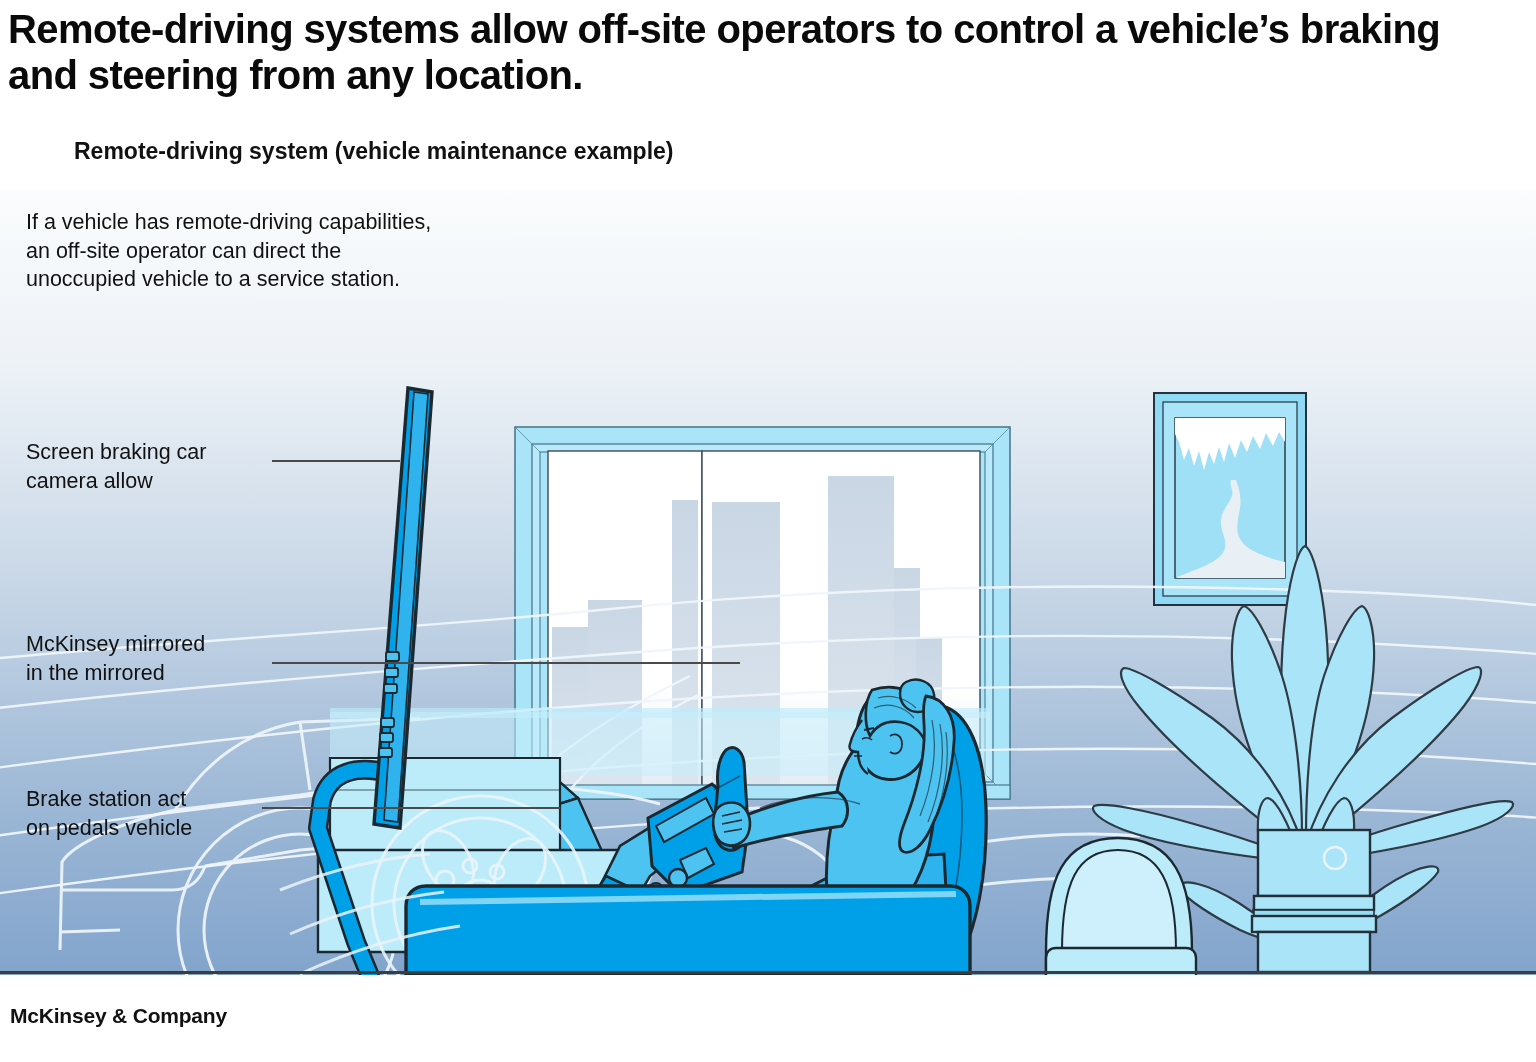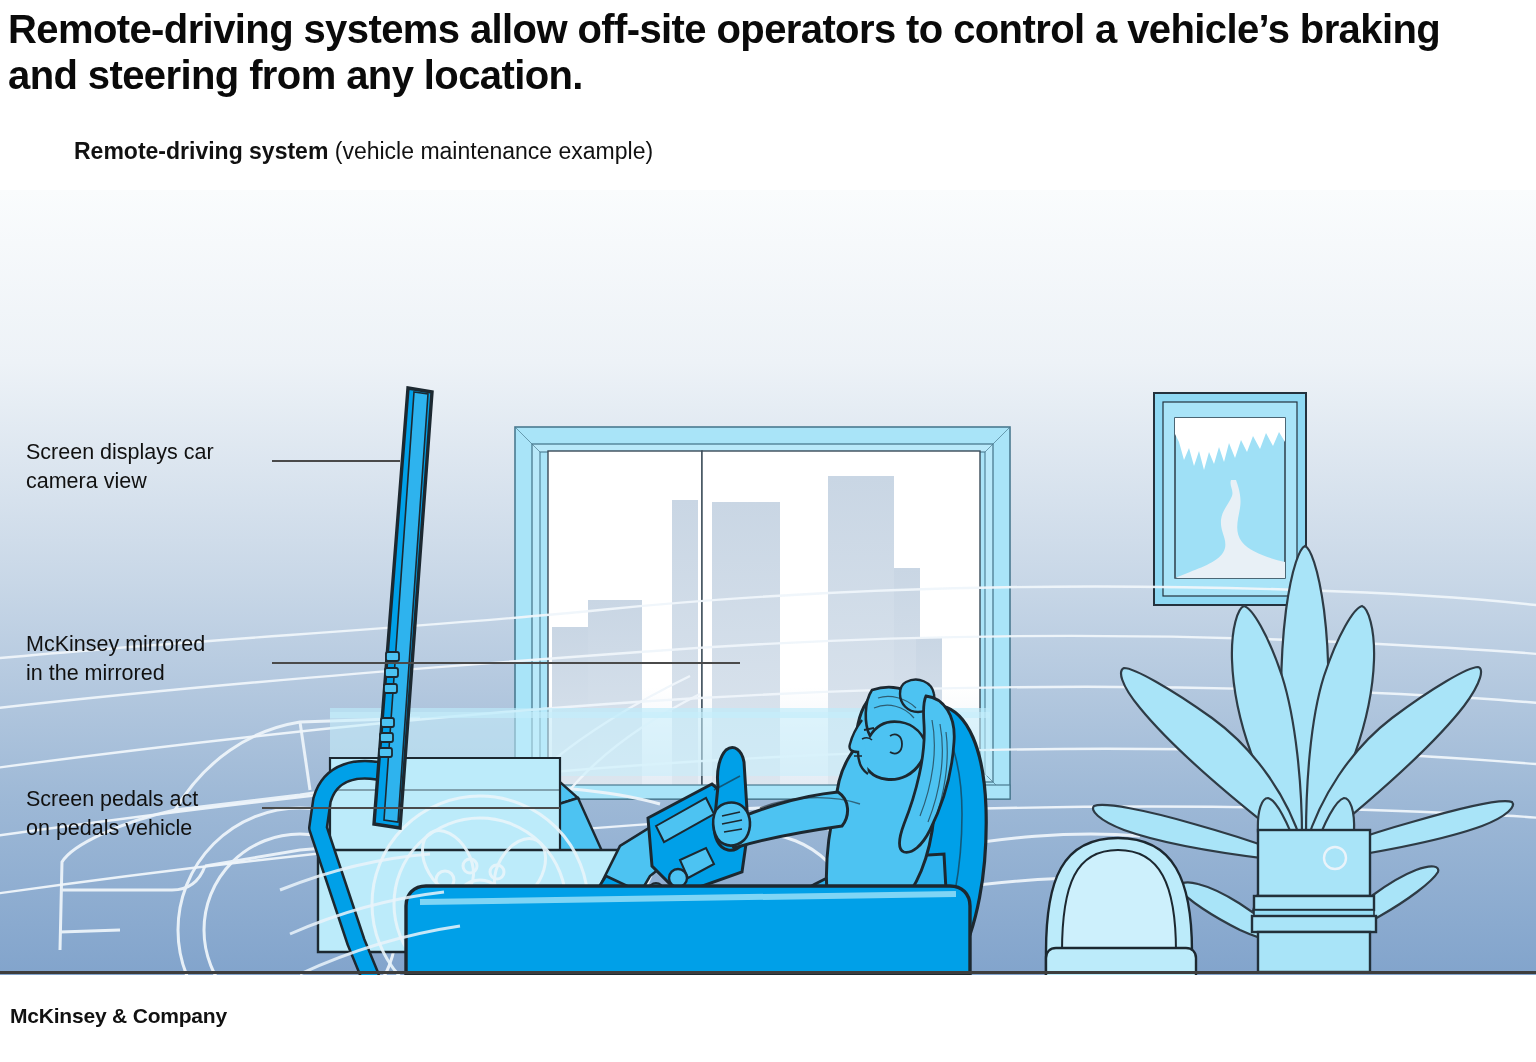--- a/index.html
+++ b/index.html
@@ -21,21 +21,21 @@
     font-family:"Liberation Sans", sans-serif;
   }
 
   
   .subhead{
     position:absolute;left:26px;top:138px;
     font-size:23px;line-height:1.2;color:#111;
     white-space:nowrap;
   }
   .subhead b{font-weight:bold;margin-left:48px;}
-  .subhead span.reg{font-weight:normal;}
+  .subhead span.reg{font-weight:bold;}
 
   
   .illus{
     position:absolute;left:0px;top:190px;width:1536px;height:785px;
     overflow:hidden;
   }
   .illus svg{display:block;}
 
   
   .intro{
@@ -399,33 +399,34 @@
 
       <g fill="none" stroke="#EAF4FB" stroke-width="3" opacity="0.85">
         <path d="M280 700 C330 680 380 668 430 664"></path>
         <path d="M290 744 C340 722 392 708 444 702"></path>
         <path d="M300 784 C352 760 406 744 460 736"></path>
       </g>
     </g>
   </svg>
   </div>
 
+  <div class="intro">If a vehicle has remote-driving capabilities, an off-site operator can direct the unoccupied vehicle to a service station.</div>
 
   <div class="callout c1">
-    <div>Screen displays car</div>
-    <div>camera view</div>
+    <div>Screen braking car</div>
+    <div>camera allow</div>
   </div>
 
   <div class="callout c2">
     <div>McKinsey mirrored</div>
     <div>in the mirrored</div>
   </div>
 
   <div class="callout c3">
-    <div>Screen pedals act</div>
+    <div>Brake station act</div>
     <div>on pedals vehicle</div>
   </div>
 
   <svg style="position:absolute;left:0;top:0;width:1536px;height:1062px;pointer-events:none;z-index:21" viewBox="0 0 1536 1062">
     <line x1="272" y1="461" x2="400" y2="461" stroke="#4a4a4a" stroke-width="2"></line>
     <line x1="272" y1="663" x2="740" y2="663" stroke="#4a4a4a" stroke-width="2"></line>
     <line x1="262" y1="808" x2="560" y2="808" stroke="#4a4a4a" stroke-width="2"></line>
   </svg>
 
   <div class="baseline"></div>

